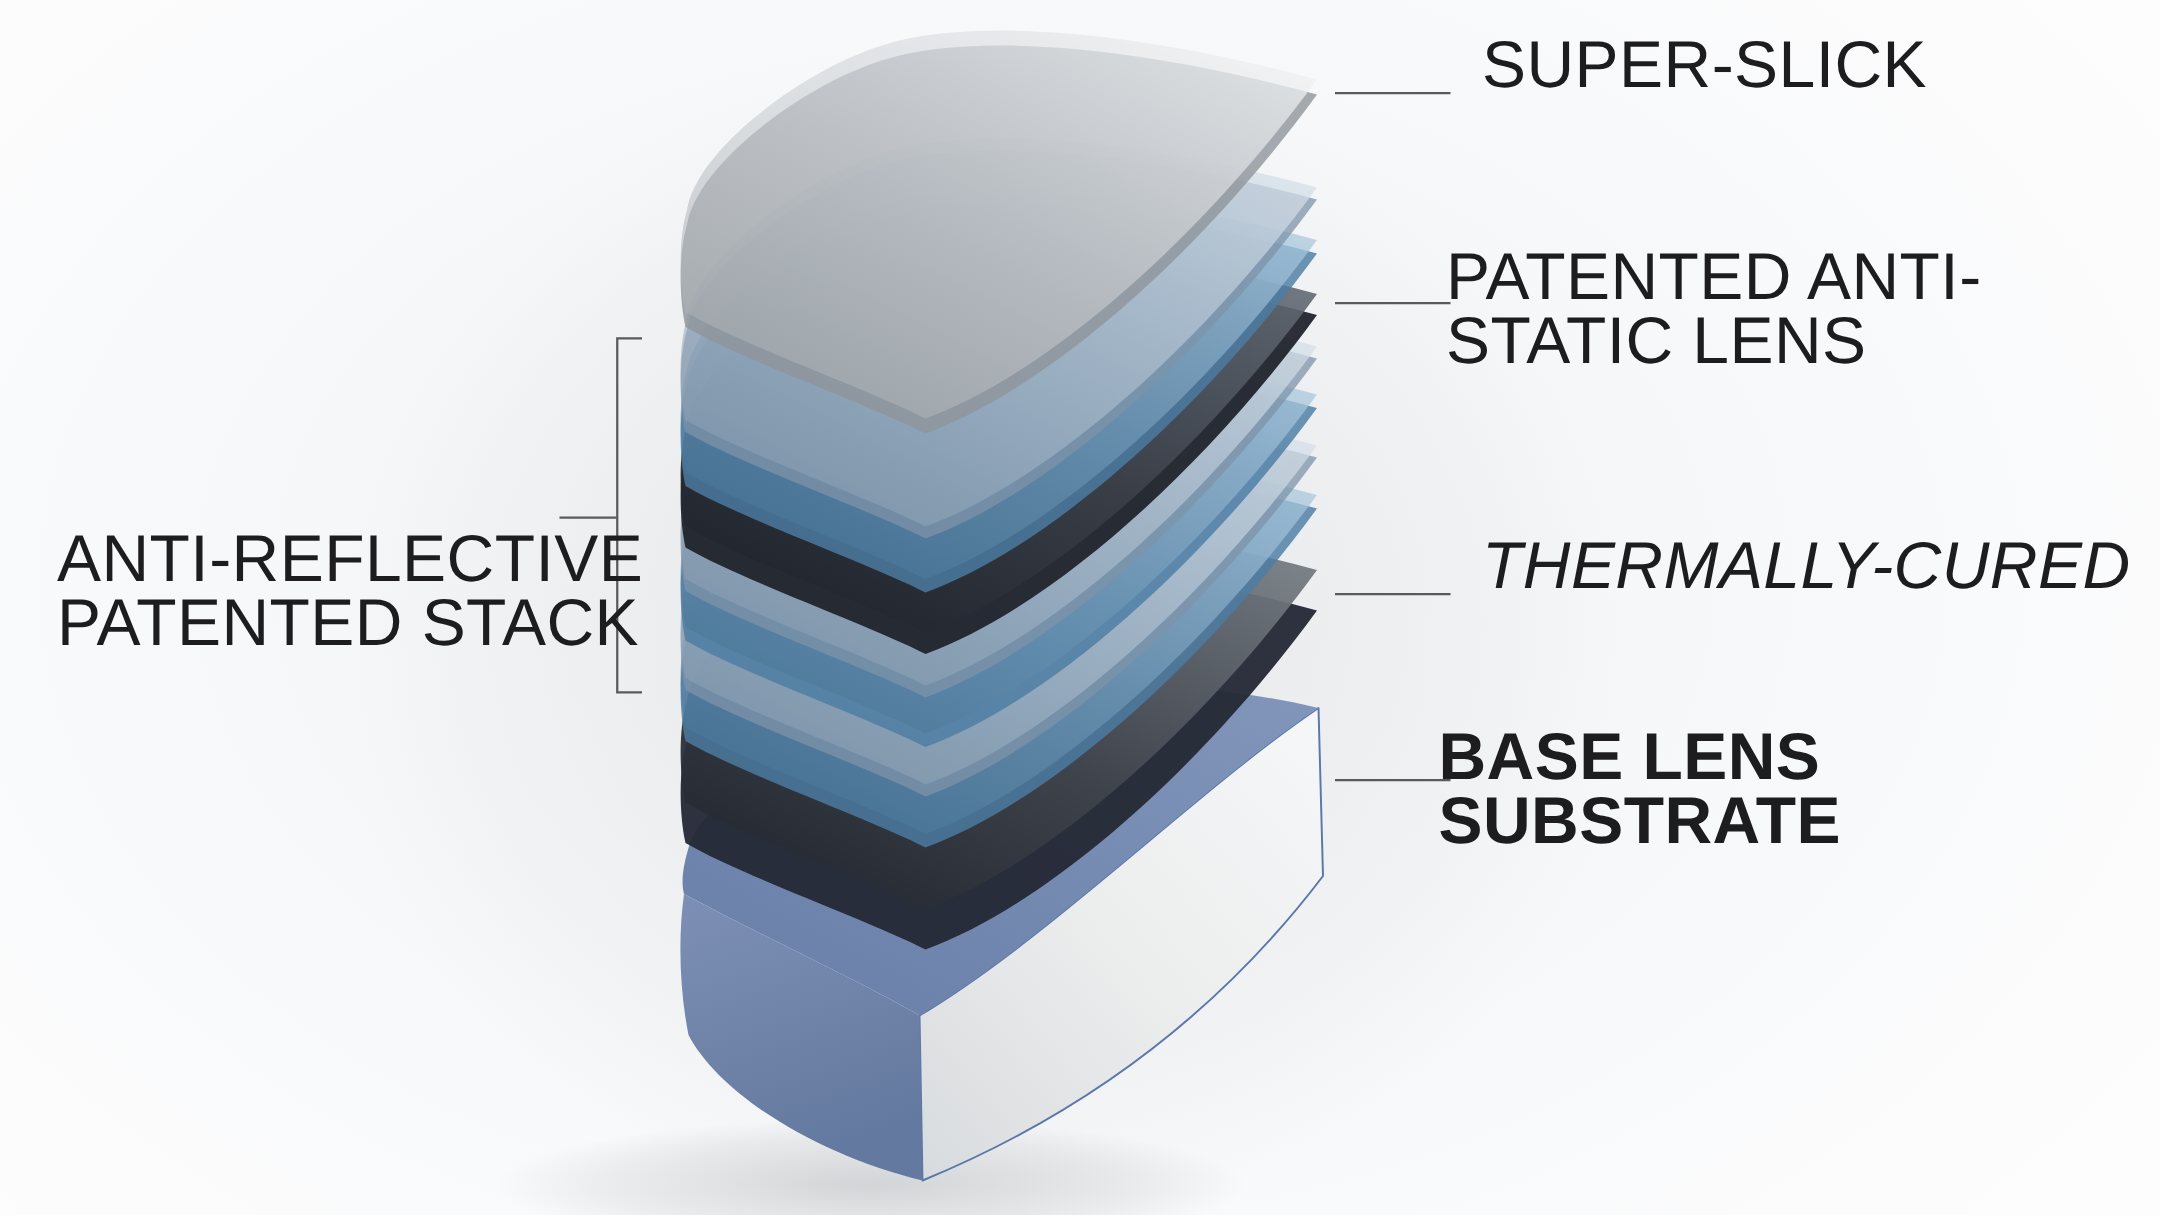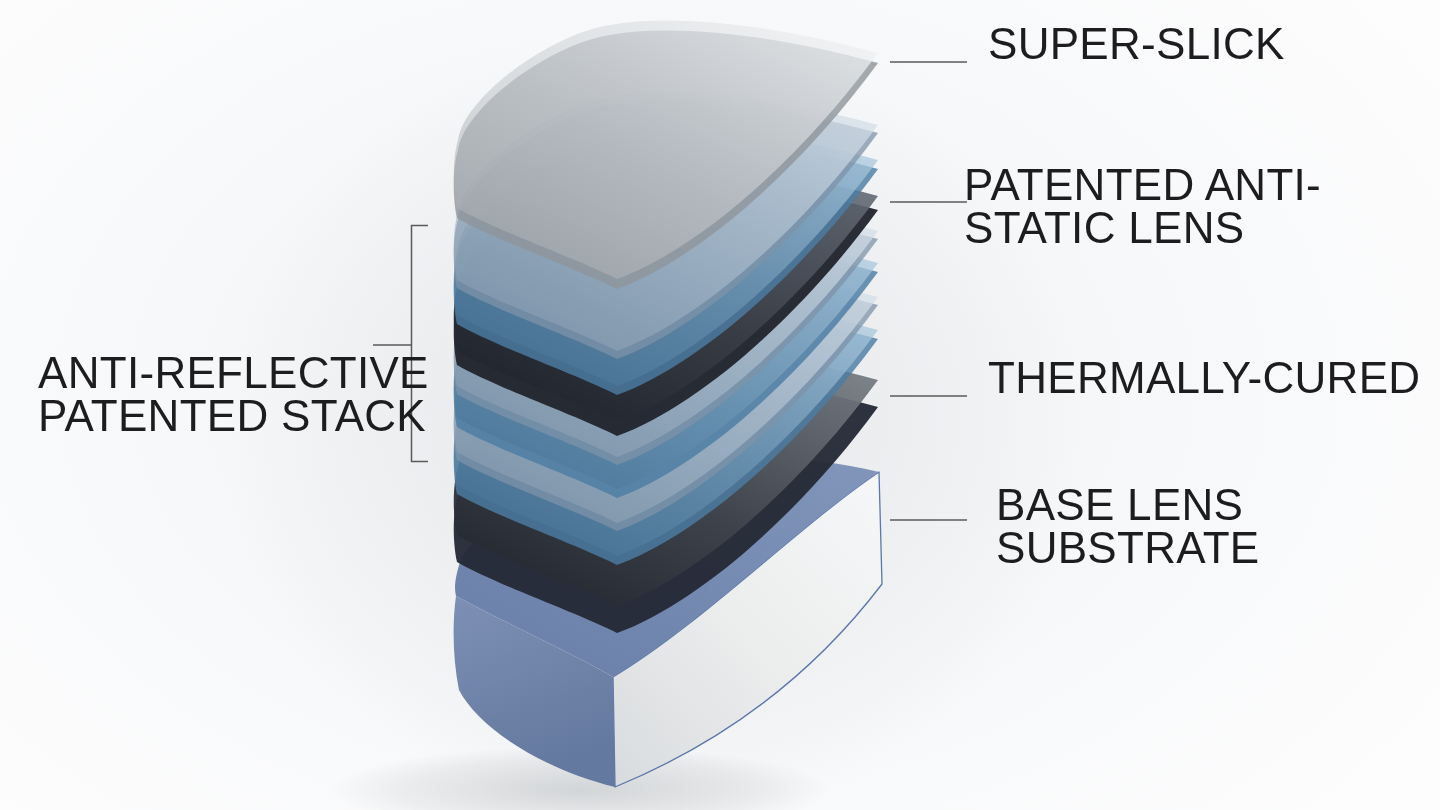--- a/index.html
+++ b/index.html
@@ -149,22 +149,22 @@
 
   <div class="label" style="left:988px; top:22px;">
     <div>SUPER-SLICK</div>
   </div>
 
   <div class="label" style="left:964px; top:163px;">
     <div>PATENTED ANTI-</div>
     <div>STATIC LENS</div>
   </div>
 
-  <div class="label" style="left:988px; top:356px;">
+  <div class="label" style="left:988px; top:356px;font-style:italic;">
     <div>THERMALLY-CURED</div>
   </div>
 
-  <div class="label" style="left:996px; top:483px;">
+  <div class="label" style="left:959px; top:483px;font-weight:bold;">
     <div>BASE LENS</div>
     <div>SUBSTRATE</div>
   </div>
 
 </div>
 
 </body></html>

